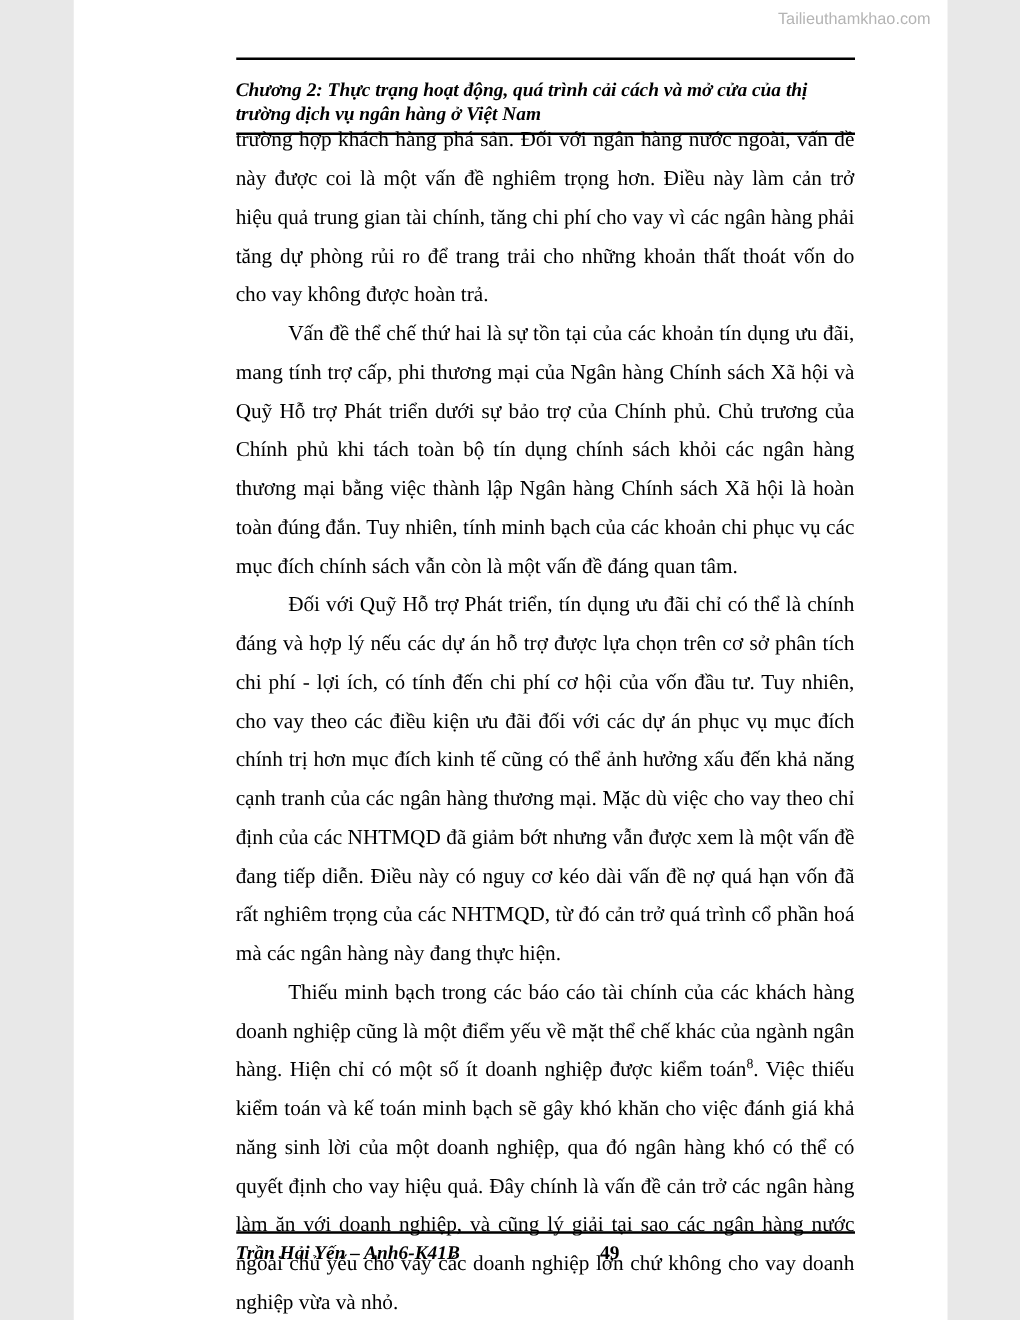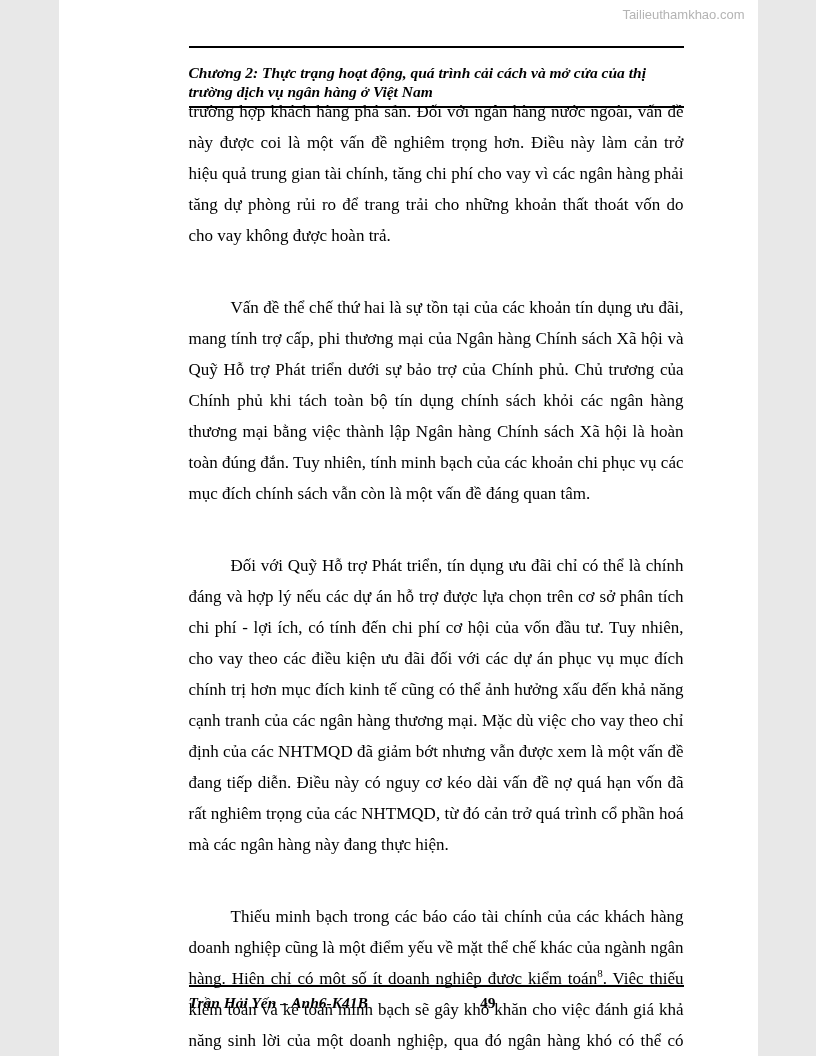--- a/index.html
+++ b/index.html
@@ -39,21 +39,21 @@
   .body-text {
     position: absolute;
     left: 130px;
     right: 74px;
     top: 96px;
     font-size: 17px;
     line-height: 31px;
     text-align: justify;
   }
   .body-text p { margin: 0; }
-  .body-text p.indent { text-indent: 42px; margin-top: 41px; }
+  .body-text p.indent { text-indent: 42px; }
   sup.fn-ref {
     font-size: 11px;
     line-height: 0;
     vertical-align: super;
   }
   .footnote {
     position: absolute;
     left: 130px;
     right: 74px;
     top: 894px;

